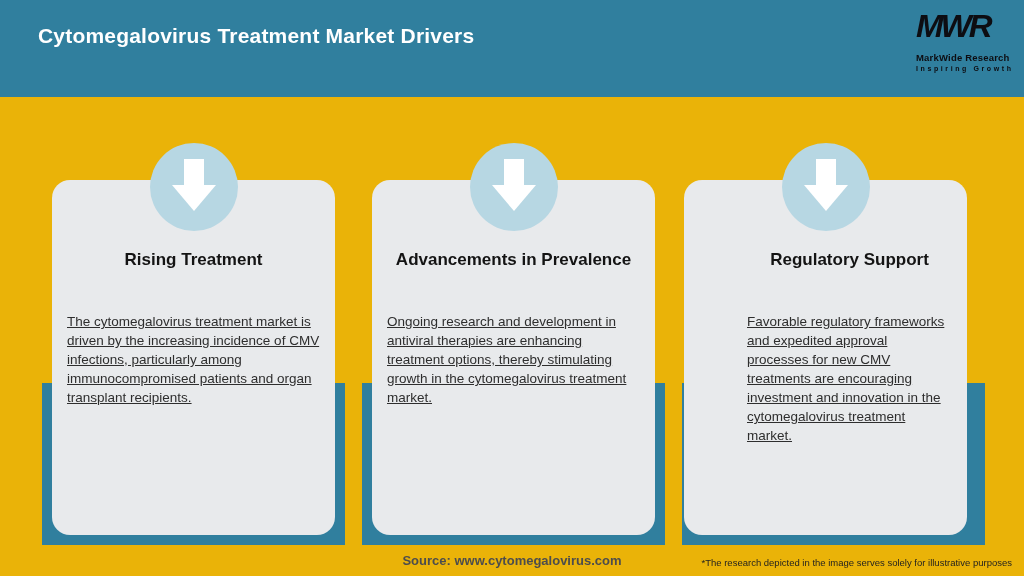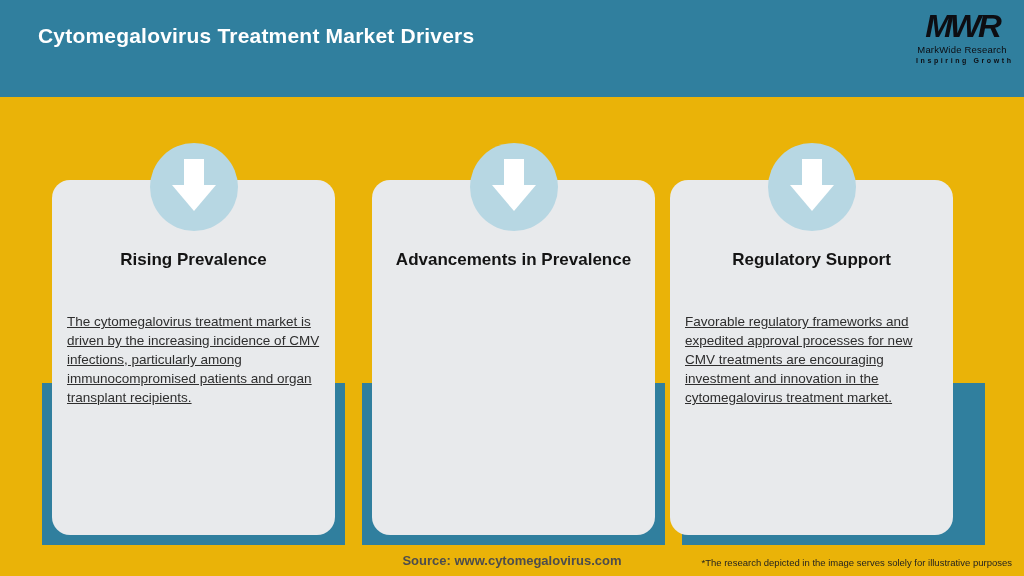--- a/index.html
+++ b/index.html
@@ -26,37 +26,36 @@
     left: 38px; top: 24px;
     font-size: 21px;
     font-weight: bold;
     color: #ffffff;
     letter-spacing: 0.2px;
   }
   .logo {
     position: absolute;
     right: 16px; top: 10px;
     width: 92px;
-    text-align: center;
     color: #0d0d12;
     line-height: 1;
   }
   .logo-monogram {
     font-weight: 900;
     font-style: italic;
     font-size: 33px;
     letter-spacing: -3px;
     transform: scaleY(0.95);
     display: block;
   }
   .logo-name {
     display: block;
-    margin-top: 2px;
+    margin-top: 10px;
     font-size: 9.5px;
-    font-weight: normal;
+    font-weight: bold;
     letter-spacing: 0.2px;
     white-space: nowrap;
   }
   .logo-tagline {
     display: block;
     margin-top: 2px;
     font-size: 7px;
     font-weight: bold;
     letter-spacing: 2.6px;
     white-space: nowrap;
@@ -78,21 +77,21 @@
   .card {
     position: absolute;
     top: 180px;
     width: 283px;
     height: 355px;
     background: #e8eaec;
     border-radius: 18px;
   }
   .card-1 { left: 52px; }
   .card-2 { left: 372px; }
-  .card-3 { left: 670px; }
+  .card-3 { left: 684px; padding-left: 48px; }
 
   .icon-circle {
     position: absolute;
     top: -37px;
     left: 50%;
     transform: translateX(-50%);
     width: 88px;
     height: 88px;
     border-radius: 50%;
     background: #b7d7e3;
@@ -154,32 +153,33 @@
   <div class="backdrop backdrop-2"></div>
   <div class="backdrop backdrop-3"></div>
 
   <div class="card card-1">
     <div class="icon-circle">
       <svg width="48" height="58" viewBox="0 0 48 58" aria-hidden="true">
         <rect x="14" y="2" width="20" height="28" fill="#ffffff"></rect>
         <polygon points="2,28 46,28 24,54" fill="#ffffff"></polygon>
       </svg>
     </div>
-    <div class="card-title">Rising Prevalence</div>
+    <div class="card-title">Rising Treatment</div>
     <div class="card-desc">The cytomegalovirus treatment market is driven by the increasing incidence of CMV infections, particularly among immunocompromised patients and organ transplant recipients.</div>
   </div>
 
   <div class="card card-2">
     <div class="icon-circle">
       <svg width="48" height="58" viewBox="0 0 48 58" aria-hidden="true">
         <rect x="14" y="2" width="20" height="28" fill="#ffffff"></rect>
         <polygon points="2,28 46,28 24,54" fill="#ffffff"></polygon>
       </svg>
     </div>
     <div class="card-title">Advancements in Prevalence</div>
+    <div class="card-desc">Ongoing research and development in antiviral therapies are enhancing treatment options, thereby stimulating growth in the cytomegalovirus treatment market.</div>
   </div>
 
   <div class="card card-3">
     <div class="icon-circle">
       <svg width="48" height="58" viewBox="0 0 48 58" aria-hidden="true">
         <rect x="14" y="2" width="20" height="28" fill="#ffffff"></rect>
         <polygon points="2,28 46,28 24,54" fill="#ffffff"></polygon>
       </svg>
     </div>
     <div class="card-title">Regulatory Support</div>

